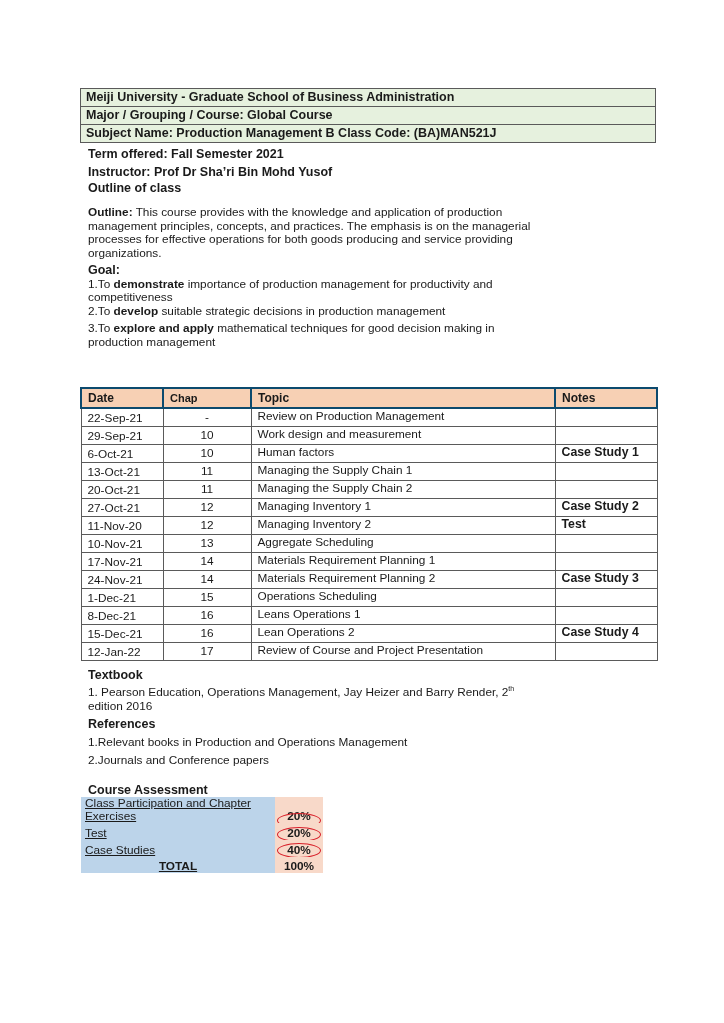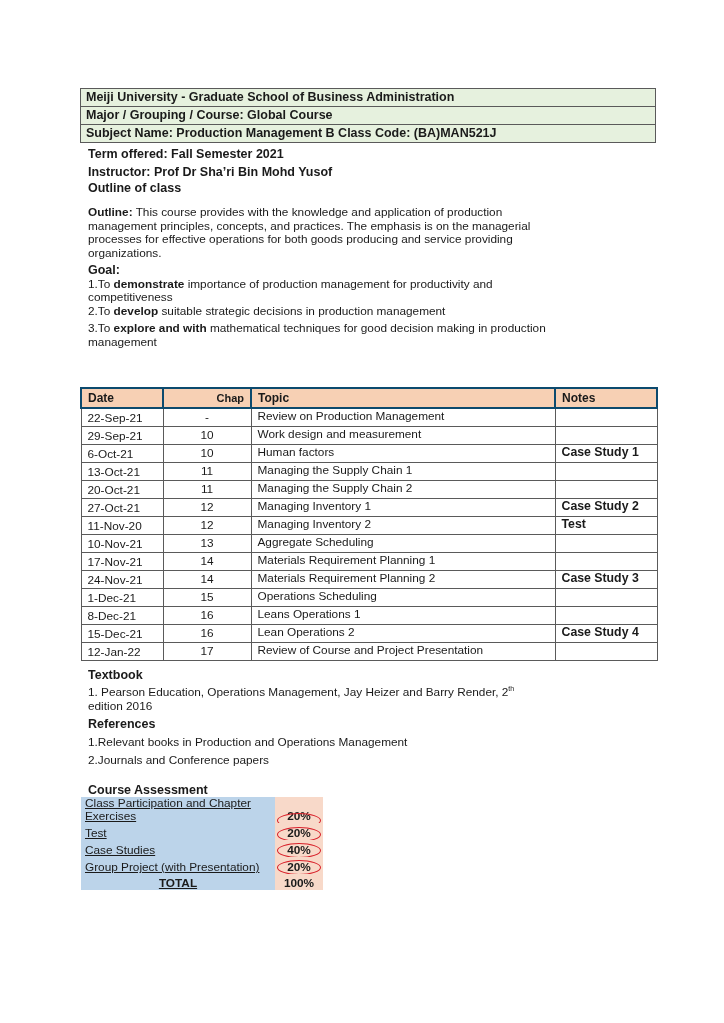--- a/index.html
+++ b/index.html
@@ -15,21 +15,21 @@
 
     .outline { position: absolute; left: 88px; top: 206px; width: 460px; font-size: 11.8px; line-height: 13.5px; }
     .outline b { font-weight: bold; }
     .goal-title { margin-top: 4px; font-weight: bold; font-size: 12.5px; }
     .goal { margin: 0; }
     .goal.spaced { margin-top: 4px; }
 
     .sched { position: absolute; left: 80px; top: 387px; width: 578px; border-collapse: collapse; font-size: 11.8px; }
     .sched th { background: #f7d0b4; border: 2px solid #0c4a6e; font-weight: bold; text-align: left;
                 padding: 1px 6px; height: 16px; font-size: 12px; }
-    .sched th.c-chap { text-align: right; font-size: 11px; font-weight: bold; }
+    .sched th.c-chap { text-align: left; font-size: 11px; font-weight: bold; }
     .sched td { border: 1px solid #5a5a5a; padding: 0 6px; height: 17px; line-height: 15px; vertical-align: bottom; }
     .sched td.c-topic { vertical-align: top; }
     .sched td.c-chap { text-align: center; vertical-align: middle; }
     .sched td.c-notes { font-weight: bold; vertical-align: top; font-size: 12.3px; }
     .c-date { width: 68px; }
     .c-chap { width: 74px; }
     .c-topic { width: 290px; }
 
     .refs { position: absolute; left: 88px; top: 668px; width: 470px; font-size: 11.8px; line-height: 14px; }
     .refs .h { font-weight: bold; font-size: 12.5px; }
@@ -75,21 +75,21 @@
       <b>Outline:</b><span> This course provides with the knowledge and application of production management principles, concepts, and practices. The emphasis is on the managerial processes for effective operations for both goods producing and service providing organizations.</span>
     </div>
     <div class="goal-title">Goal:</div>
     <div class="goal">
       <span>1.To </span><b>demonstrate</b><span> importance of production management for productivity and competitiveness</span>
     </div>
     <div class="goal">
       <span>2.To </span><b>develop</b><span> suitable strategic decisions in production management</span>
     </div>
     <div class="goal spaced">
-      <span>3.To </span><b>explore and with</b><span> mathematical techniques for good decision making in production management</span>
+      <span>3.To </span><b>explore and apply</b><span> mathematical techniques for good decision making in production management</span>
     </div>
   </div>
 
   <table class="sched">
     <thead>
       <tr>
         <th class="c-date">Date</th>
         <th class="c-chap">Chap</th>
         <th class="c-topic">Topic</th>
         <th class="c-notes">Notes</th>
@@ -215,26 +215,19 @@
       </td>
     </tr>
     <tr>
       <td class="lbl" style="padding-top:4px">Case Studies</td>
       <td class="pct">
         <span>40%</span>
         <span class="circle" style="top:3px"></span>
       </td>
     </tr>
     <tr>
-      <td class="lbl" style="padding-top:4px">Group Project (with Presentation)</td>
-      <td class="pct">
-        <span>20%</span>
-        <span class="circle" style="top:3px"></span>
-      </td>
-    </tr>
-    <tr>
       <td class="lbl total-lbl" style="padding-top:3px">TOTAL</td>
       <td class="pct">100%</td>
     </tr>
   </tbody>
     </table>
 
 </div>
 
 </body></html>

